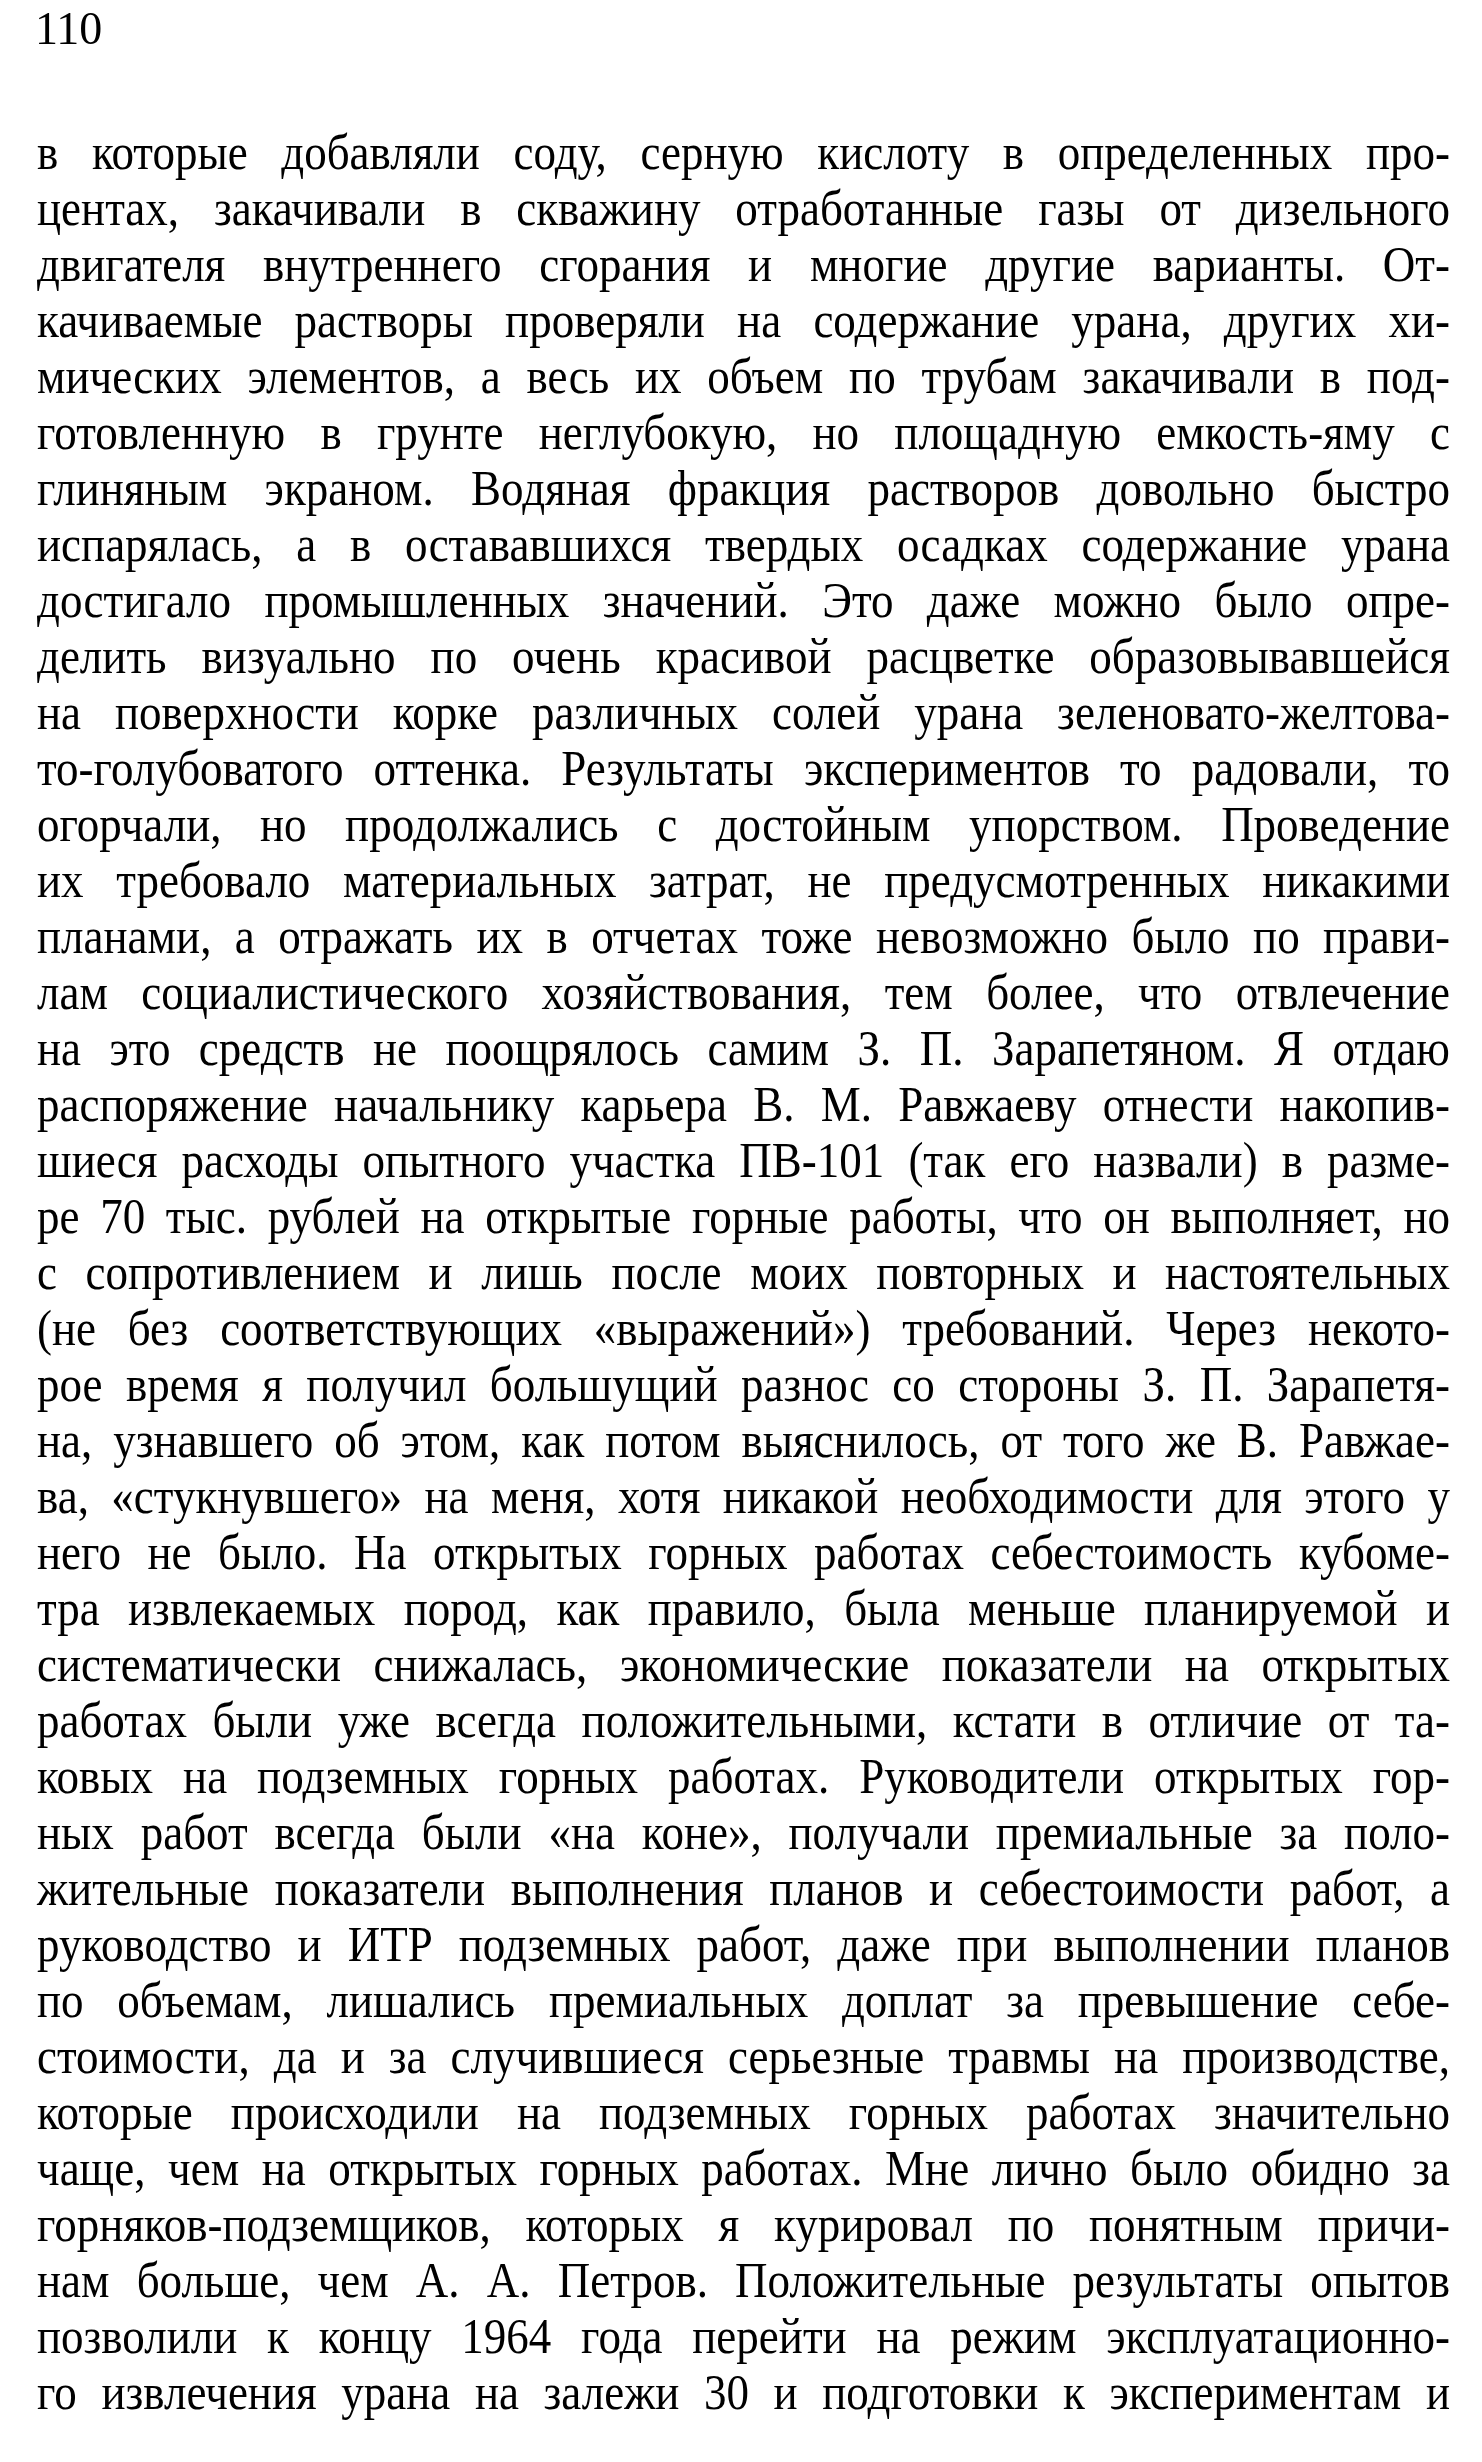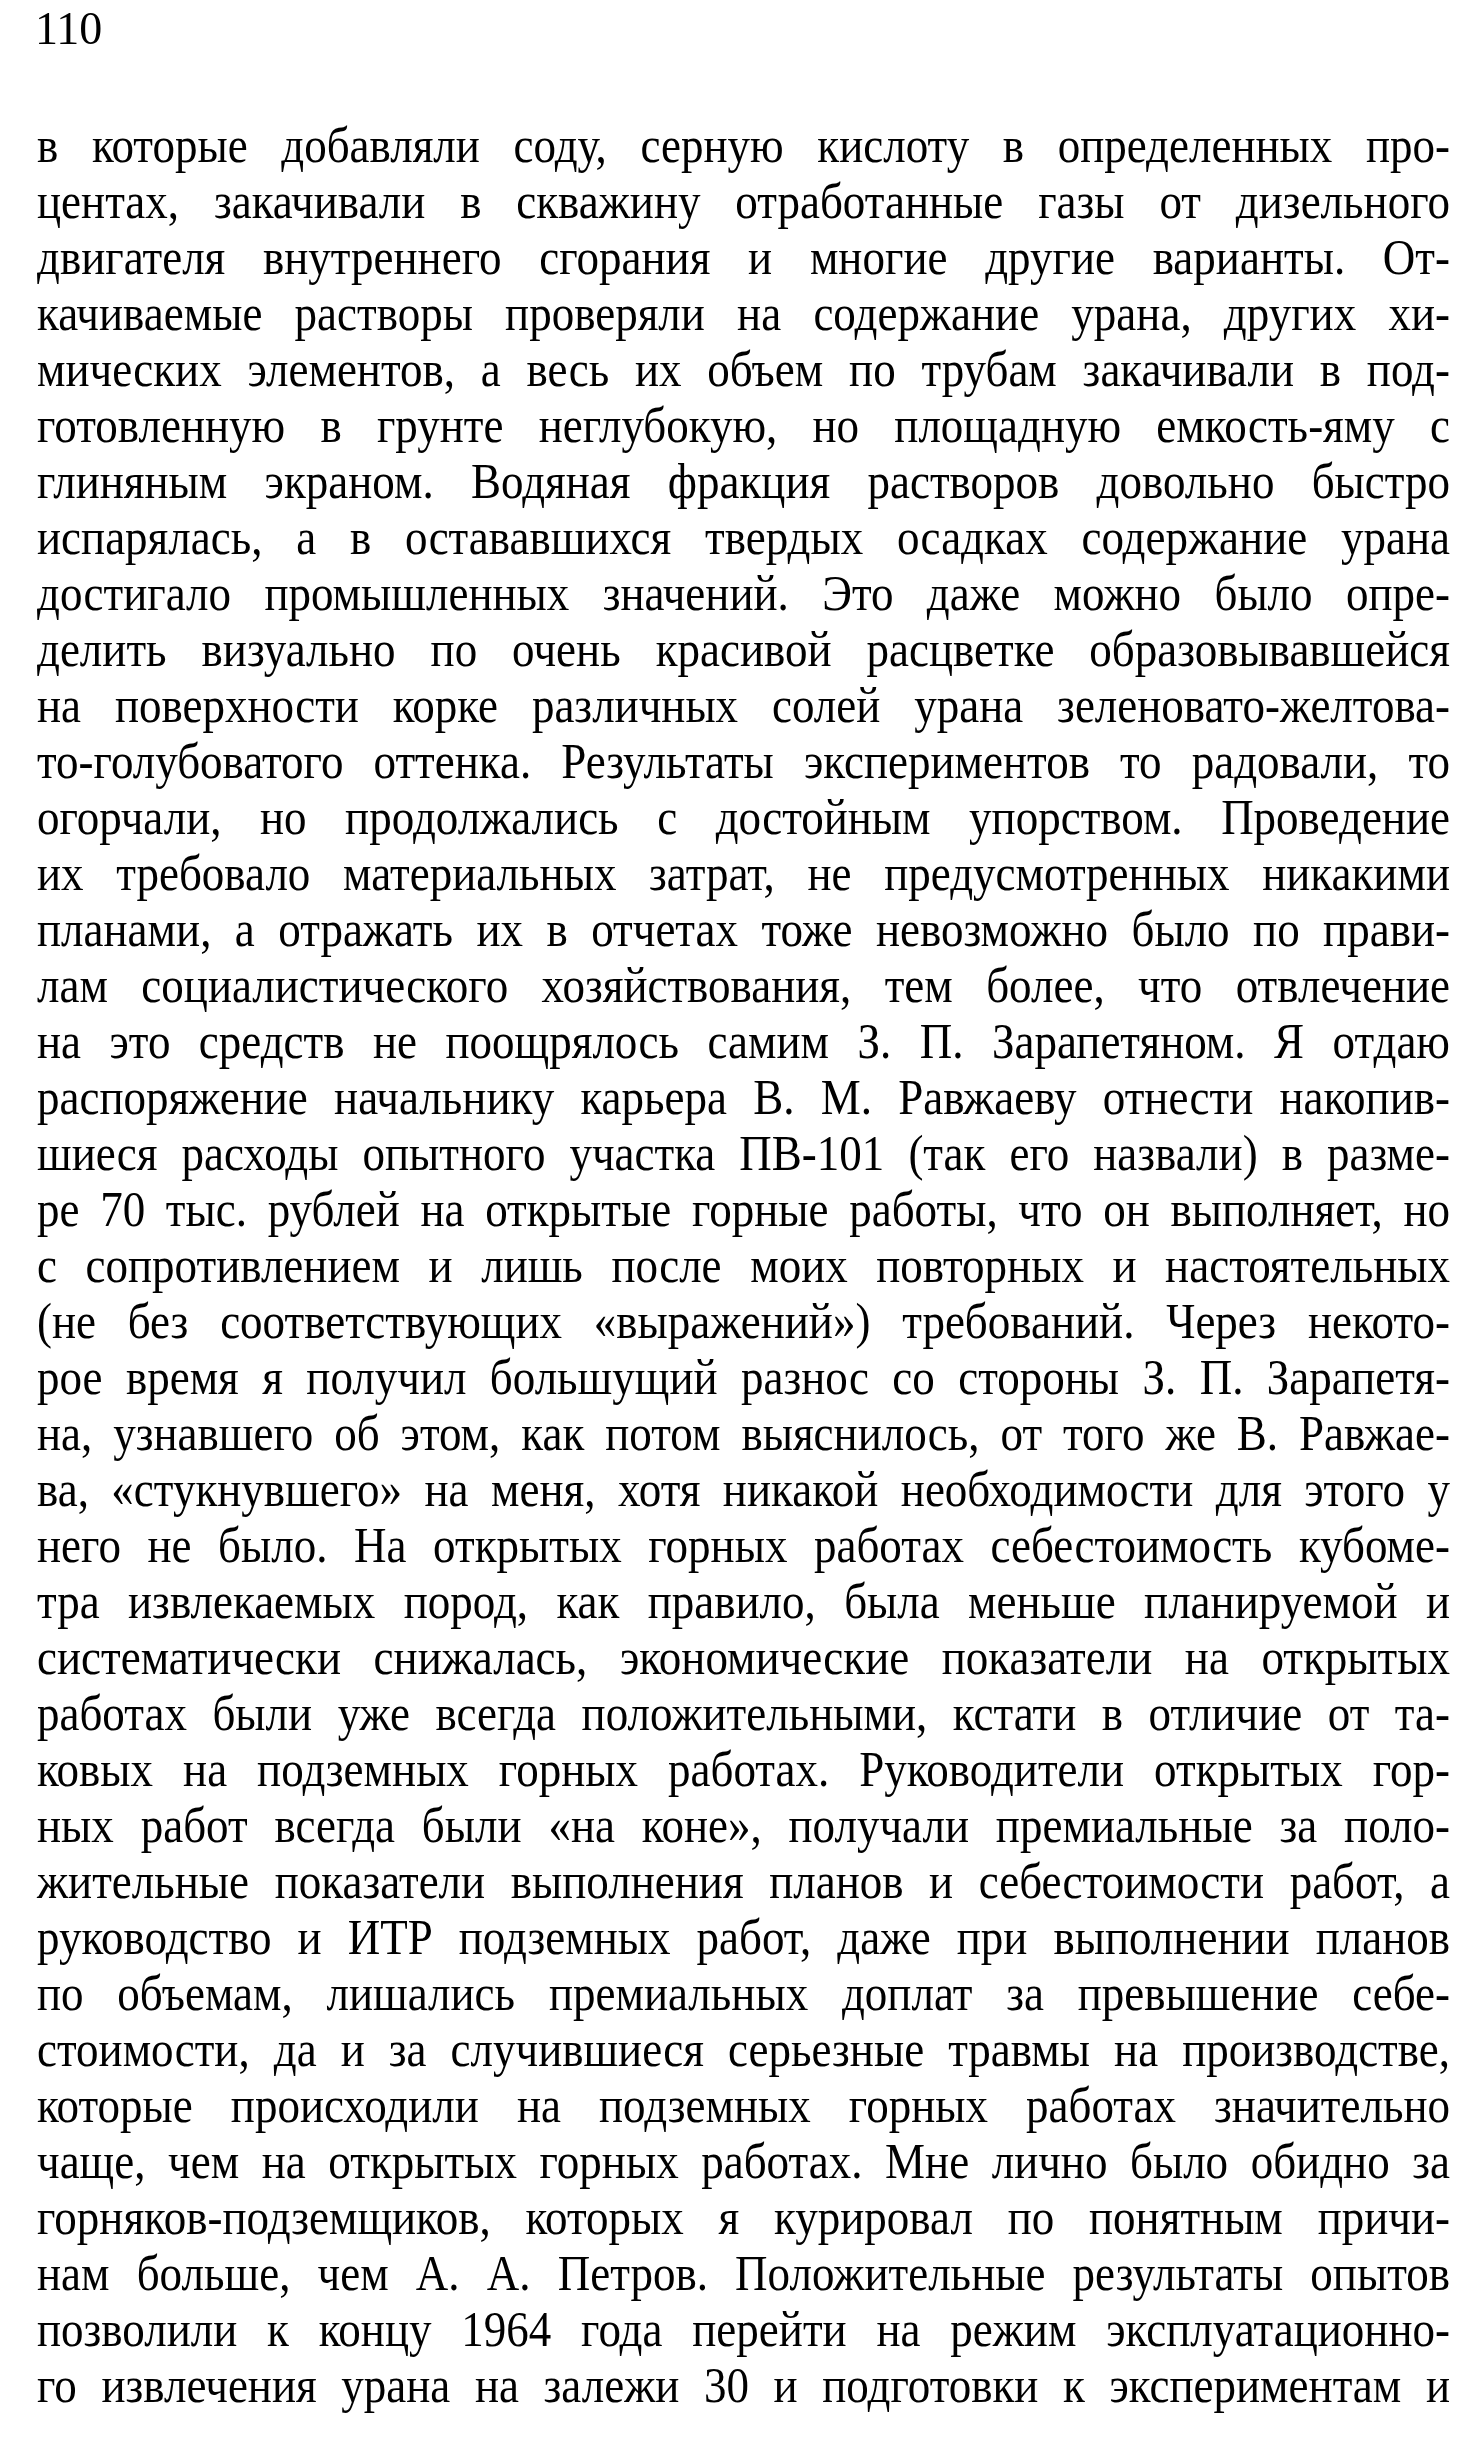--- a/index.html
+++ b/index.html
@@ -18,21 +18,21 @@
   .page-number {
     position: absolute;
     top: 1.9px;
     left: 35px;
     font-size: 46px;
     line-height: 54px;
     font-weight: normal;
   }
   .text-block {
     position: absolute;
-    top: 117px;
+    top: 124px;
     left: 37px;
     width: 1413px;
   }
   .line {
     height: 56px;
     line-height: 56px;
     font-size: 45px;
     text-align: justify;
     text-align-last: justify;
     -moz-text-align-last: justify;

